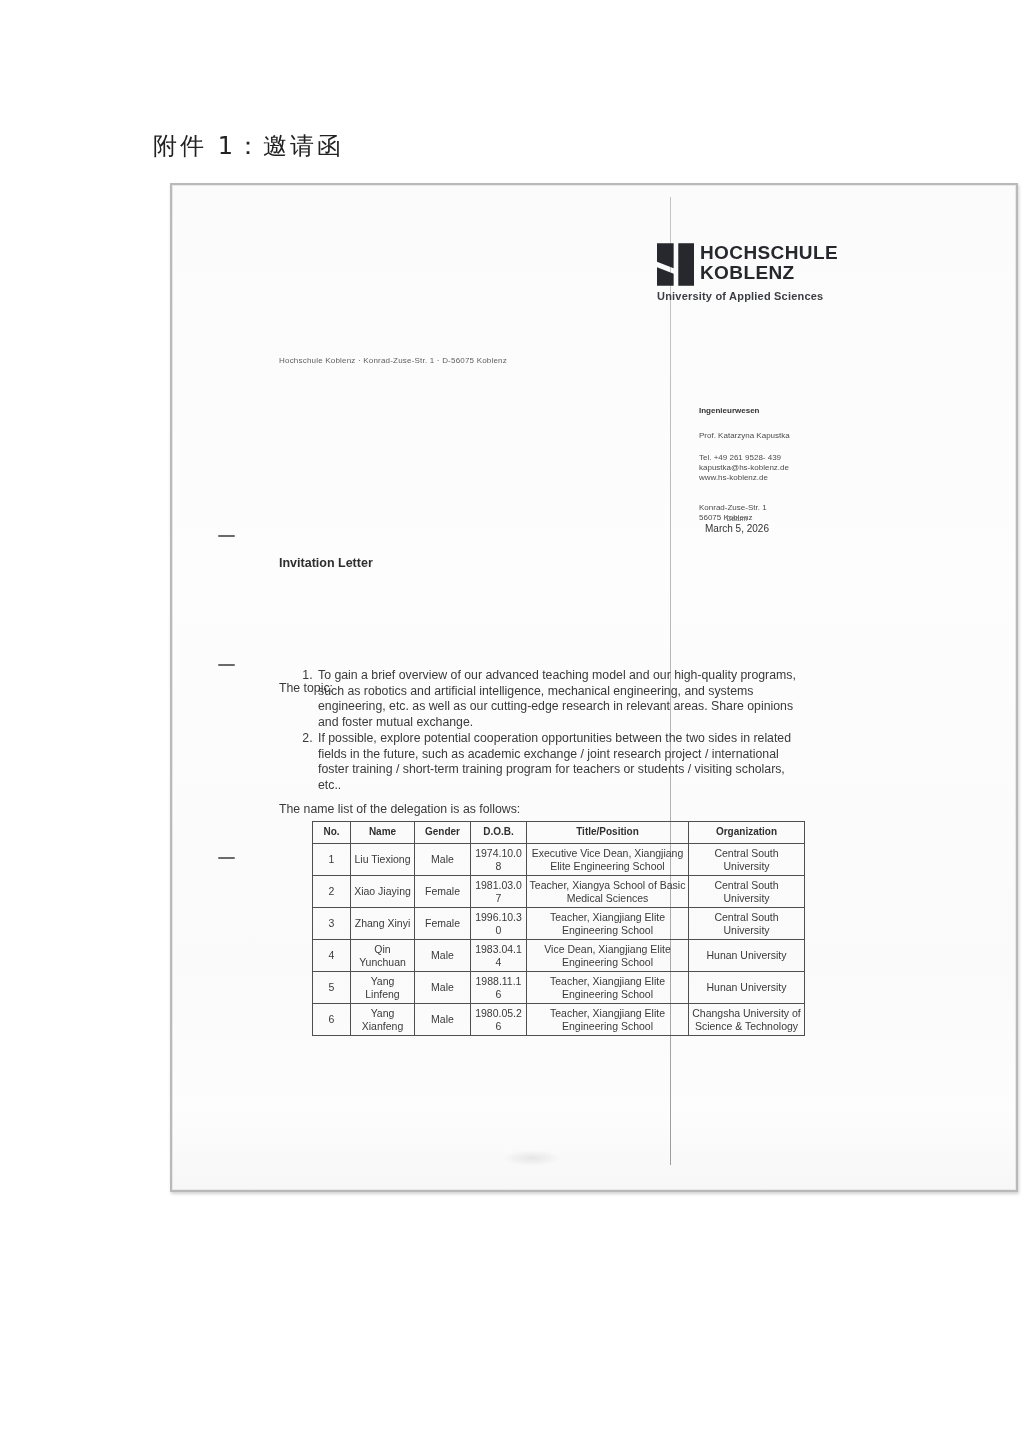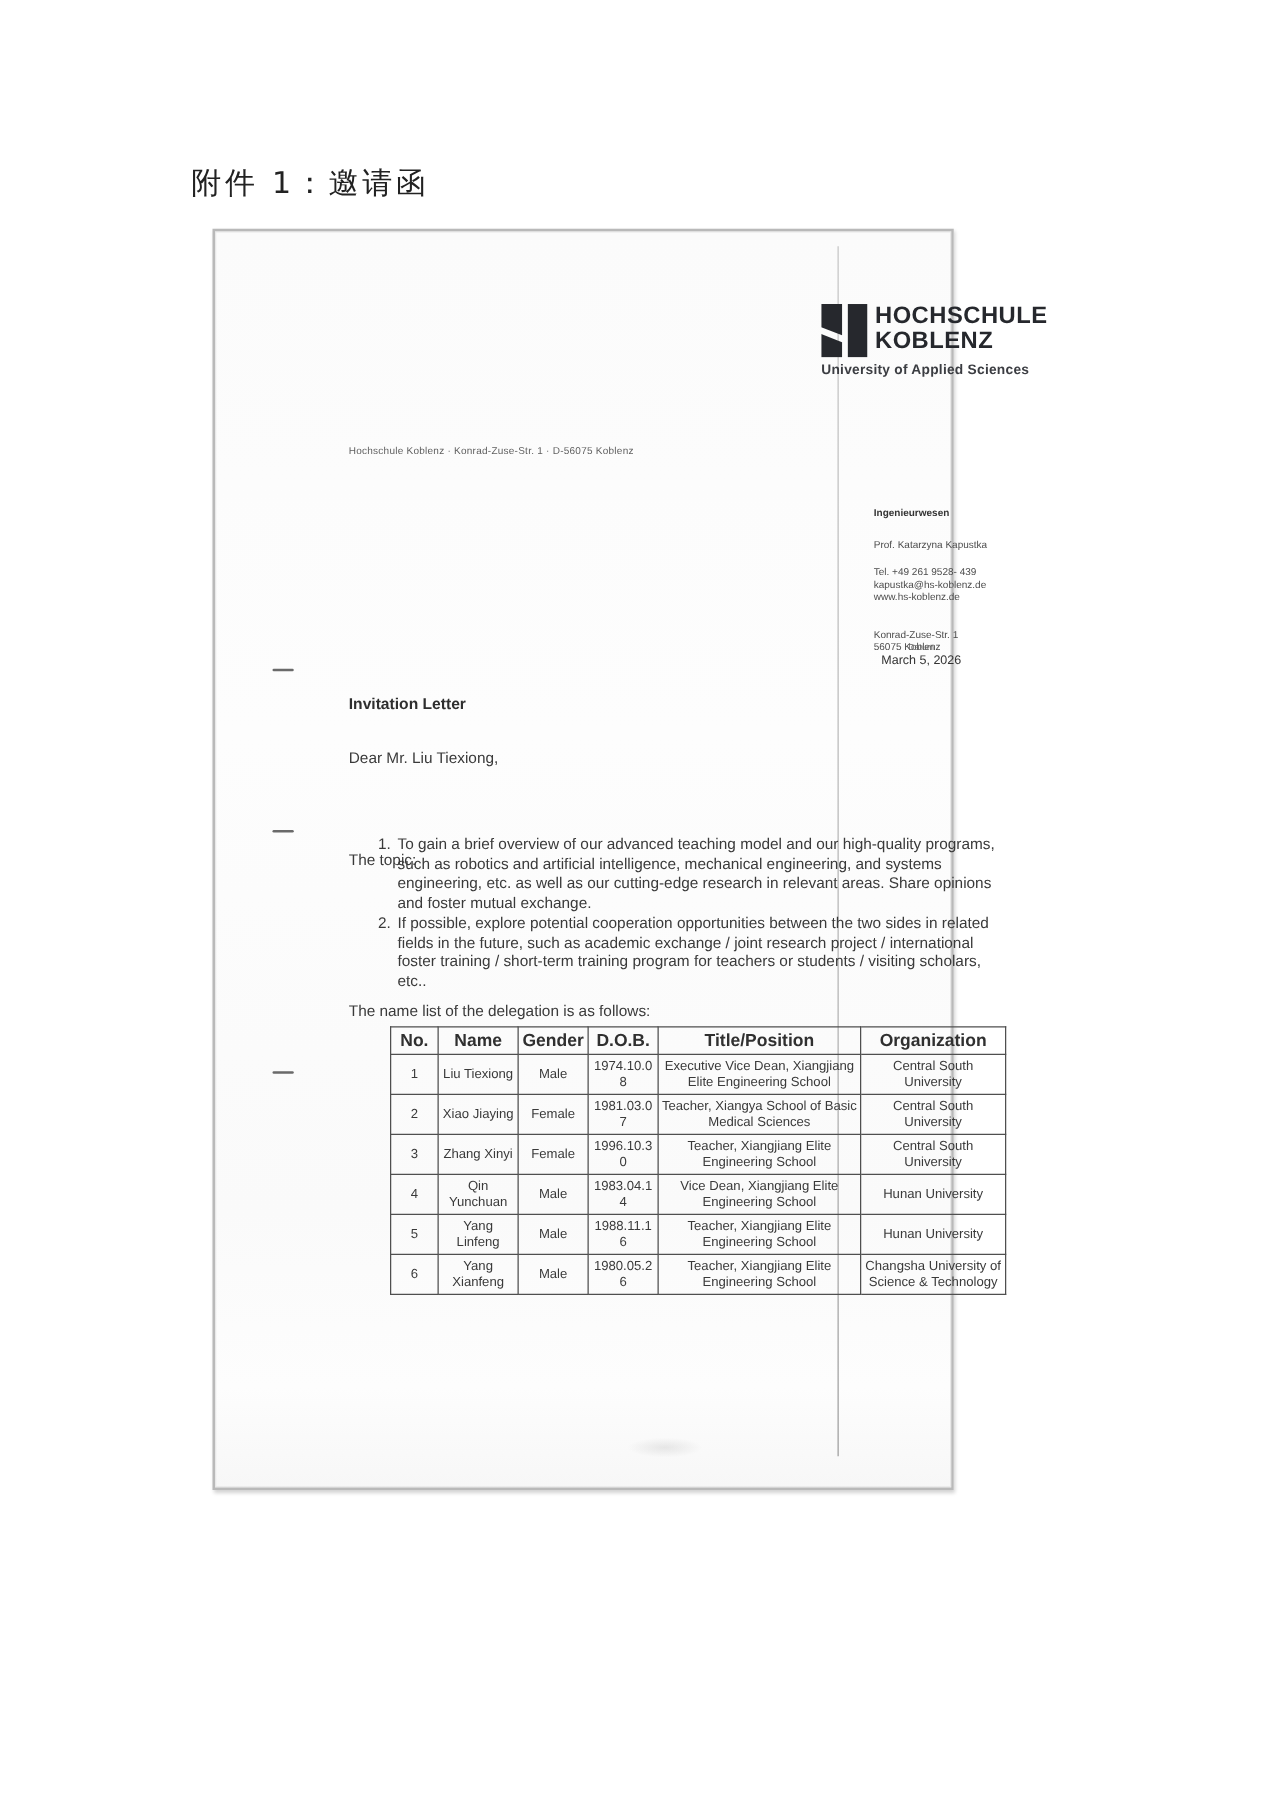--- a/index.html
+++ b/index.html
@@ -10,21 +10,21 @@
     position:relative;
     overflow:hidden;
   }
   .attachment-title{
     position:absolute;left:153px;top:130px;
     font-size:24px;color:#222;letter-spacing:3px;
     font-family:"DejaVu Sans","Liberation Sans",sans-serif;
   }
   
   .scan{
-    position:absolute;left:170px;top:183px;width:593px;height:1009px;
+    position:absolute;left:170px;top:183px;width:848px;height:1009px;
     background:linear-gradient(180deg,#fbfbfb 0%,#fdfdfd 40%,#fafafa 78%,#fdfdfd 92%,#f7f7f7 100%);
     border:2px solid #b9b9b9;
     box-shadow:inset 0 0 0 1px #e8e8e8, 1px 2px 3px rgba(0,0,0,0.18);
     box-sizing:border-box;
   }
   .scan *{box-sizing:border-box;}
   .fold-line{
     position:absolute;left:498px;top:12px;width:1px;height:968px;
     background:linear-gradient(180deg,#c6c6c6,#b4b4b4 60%,#9d9d9d);
   }
@@ -81,21 +81,21 @@
   .delegation-table{
     position:absolute;left:140px;top:636px;width:492px;
     border-collapse:collapse;table-layout:fixed;
     font-size:10.5px;color:#3a3a3a;
   }
   .delegation-table th,.delegation-table td{
     border:1.4px solid #4f4f4f;
     text-align:center;vertical-align:middle;
     padding:3px 2px;line-height:12.5px;
   }
-  .delegation-table th{font-weight:bold;font-size:14px;color:#303030;height:22px;}
+  .delegation-table th{font-weight:bold;font-size:10px;color:#303030;height:22px;}
   .col-no{width:38px;}
   .col-name{width:64px;}
   .col-gender{width:56px;}
   .col-dob{width:56px;}
   .col-title{width:162px;}
   .col-org{width:116px;}
   td.cell-dob{word-break:break-all;}
 </style>
 </head>
 <body>
@@ -141,21 +141,20 @@
     <div>56075 Koblenz</div>
   </div>
 
   <div class="date-block">
     <div class="date-label">Datum</div>
     <div class="date-value">March 5, 2026</div>
   </div>
 
   <div class="letter-title">Invitation Letter</div>
 
-  <div class="salutation body-text">Dear Mr. Liu Tiexiong,</div>
 
   <div class="topic-label body-text">The topic:</div>
   <ol class="topics body-text">
     <li>To gain a brief overview of our advanced teaching model and our high-quality programs, such as robotics and artificial intelligence, mechanical engineering, and systems engineering, etc. as well as our cutting-edge research in relevant areas. Share opinions and foster mutual exchange.</li>
     <li>If possible, explore potential cooperation opportunities between the two sides in related fields in the future, such as academic exchange / joint research project / international foster training / short-term training program for teachers or students / visiting scholars, etc..</li>
   </ol>
 
   <div class="table-intro body-text">The name list of the delegation is as follows:</div>
 
   <table class="delegation-table">

